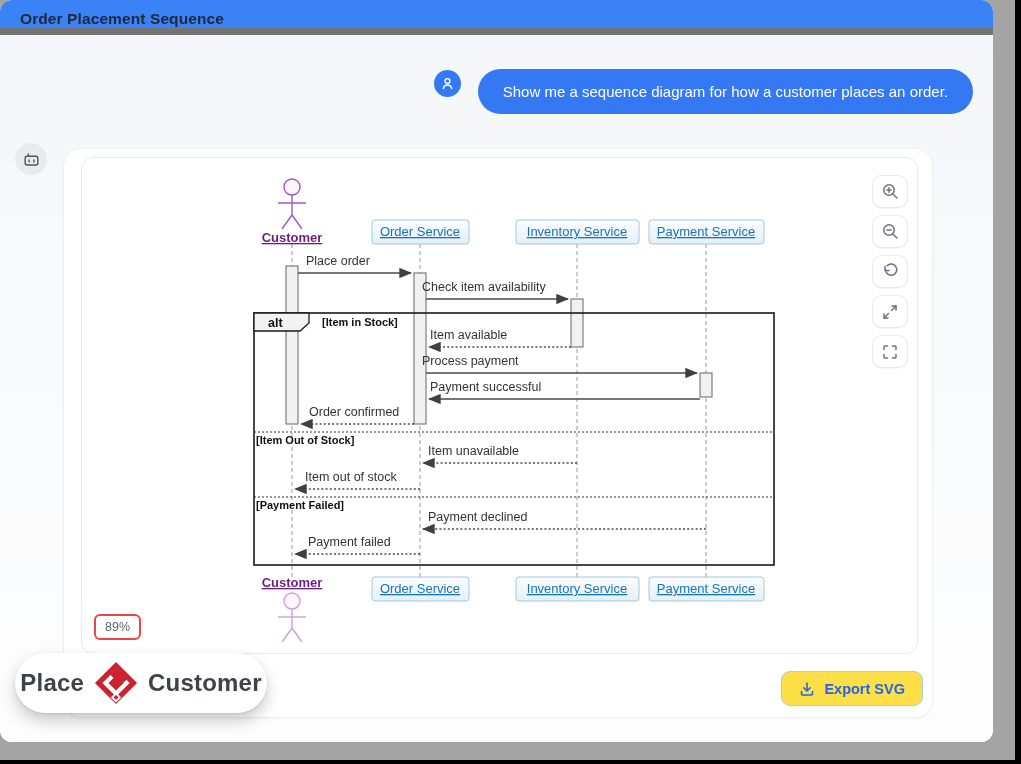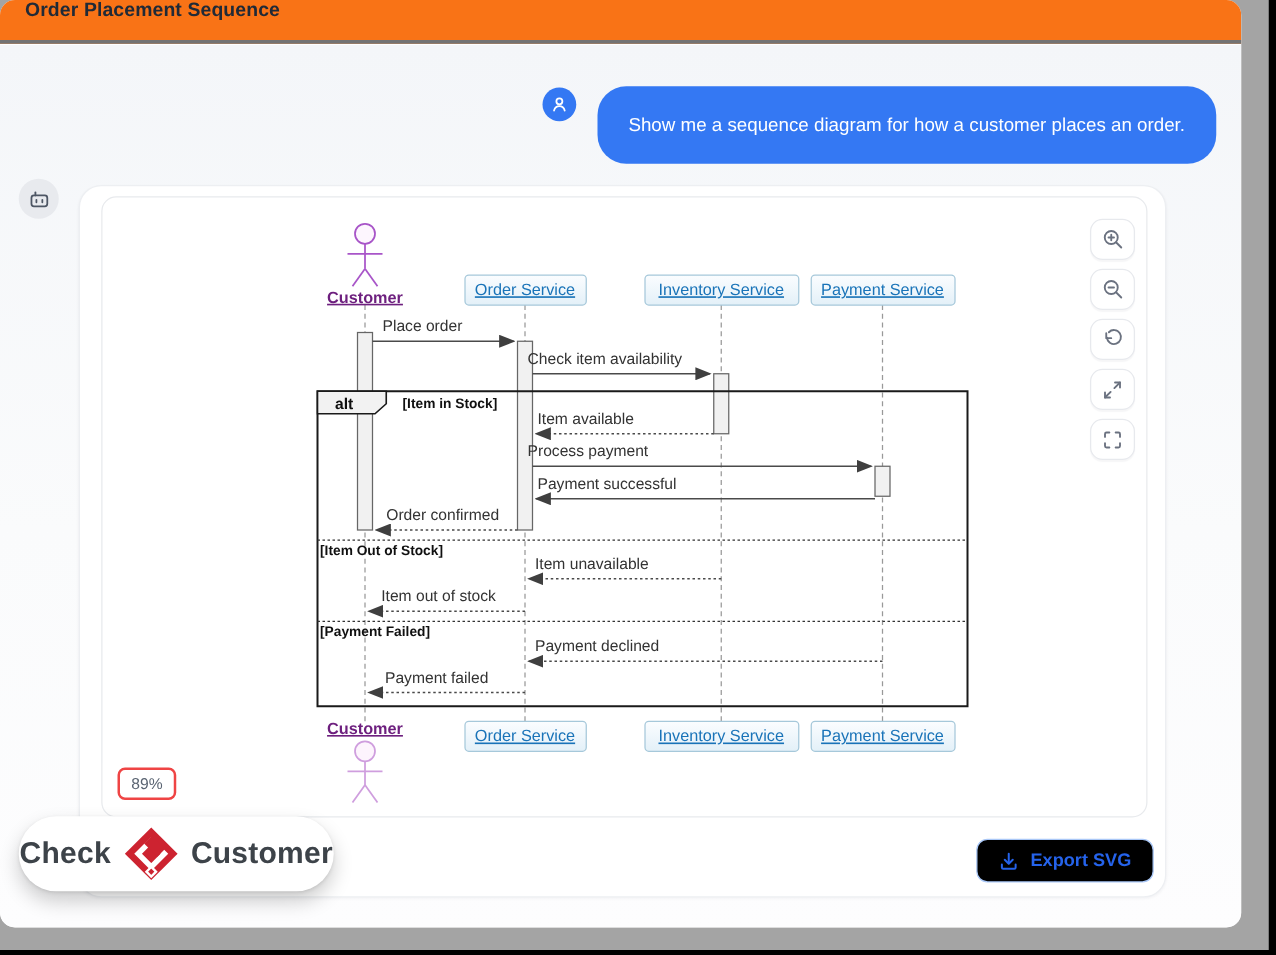--- a/index.html
+++ b/index.html
@@ -9,37 +9,37 @@
     background:#000;
     position:relative;
     overflow:hidden;
   }
   .surround { position:absolute; left:0; top:0; width:1015px; height:760px; background:#a4a4a4; }
   .window {
     position:absolute; left:0; top:0; width:993px; height:742px;
     background:#fff; border-radius:12px; overflow:hidden;
   }
   .titlebar {
-    height:35px; background:#f97316; border-bottom:3px solid #737373;
-    display:flex; align-items:flex-start; padding:0 20px;
+    height:35px; background:#3b82f6; border-bottom:7px solid #737373;
+    display:flex; align-items:flex-end; padding:0 20px;
   }
   .title { font-size:15.5px; font-weight:700; color:#202a37; letter-spacing:.1px; }
   .content {
     position:absolute; top:36px; left:0; right:0; bottom:0;
     background:linear-gradient(180deg,#f4f6f9 0%, #fafbfc 55%, #fdfdfe 100%);
   }
   
   .user-row { position:absolute; top:33px; right:20px; display:flex; align-items:flex-start; gap:17px; }
   .user-avatar {
     width:27px; height:27px; border-radius:50%; background:#3478f3;
     display:flex; align-items:center; justify-content:center; margin-top:1px;
   }
   .user-bubble {
     background:#3478f3; color:#fff; font-size:15px;
-    height:62px; display:flex; align-items:center;
+    height:45px; display:flex; align-items:center;
     padding:0 25px; border-radius:23px;
   }
   
   .bot-avatar {
     position:absolute; left:15px; top:107px;
     width:32px; height:32px; border-radius:50%; background:#e8eaee;
     display:flex; align-items:center; justify-content:center;
   }
   
   .card {
@@ -60,21 +60,21 @@
     box-shadow:0 1px 1px rgba(16,24,40,.04); color:#6b7280;
   }
   .zoom-badge {
     position:absolute; left:12px; bottom:13px; background:#fff;
     border:2px solid #ef4444; border-radius:6px; padding:4px 9px;
     font-size:12.5px; color:#5a6472;
   }
   .card-footer { position:absolute; right:9px; bottom:11px; display:flex; gap:10px; }
   .action-btn {
     height:35px; display:flex; align-items:center; gap:9px; padding:0 17px;
-    background:#000000; border:1px solid #a9c7f7; border-radius:9px;
+    background:#fde047; border:1px solid #a9c7f7; border-radius:9px;
     color:#2563eb; font-size:14.5px; font-weight:700; cursor:pointer;
   }
   
   .brand-pill {
     position:absolute; left:15px; top:653px; width:252px; height:60px;
     background:#fff; border-radius:30px; z-index:6;
     box-shadow:0 8px 16px rgba(0,0,0,.20), 0 1px 3px rgba(0,0,0,.10);
     display:flex; align-items:center; justify-content:center; gap:9px;
   }
   .brand-word { font-size:24px; font-weight:700; color:#3d4349; letter-spacing:.2px; }
@@ -275,21 +275,21 @@
               <path d="M2.5 10.5V13a1 1 0 0 0 1 1h9a1 1 0 0 0 1-1v-2.5"></path>
           </svg>
           <span>Export SVG</span>
         </button>
       </div>
 
     </div>
   </div>
 
   <div class="brand-pill">
-    <span class="brand-word">Check</span>
+    <span class="brand-word">Place</span>
     <svg width="46" height="46" viewBox="0 0 48 48">
       <polygon points="24,2 46,24 24,46 2,24" fill="#cd2330"></polygon>
       <polygon points="24,13 35,24 24,35 13,24" fill="none" stroke="#fff" stroke-width="4.5"></polygon>
       <polygon points="24.5,9 35.5,20 29,26.5 18,15.5" fill="#cd2330"></polygon>
       <polygon points="24,35 28,39 24,43 20,39" fill="#cd2330" stroke="#fff" stroke-width="2"></polygon>
     </svg>
     <span class="brand-word">Customer</span>
   </div>
 
 </div>

